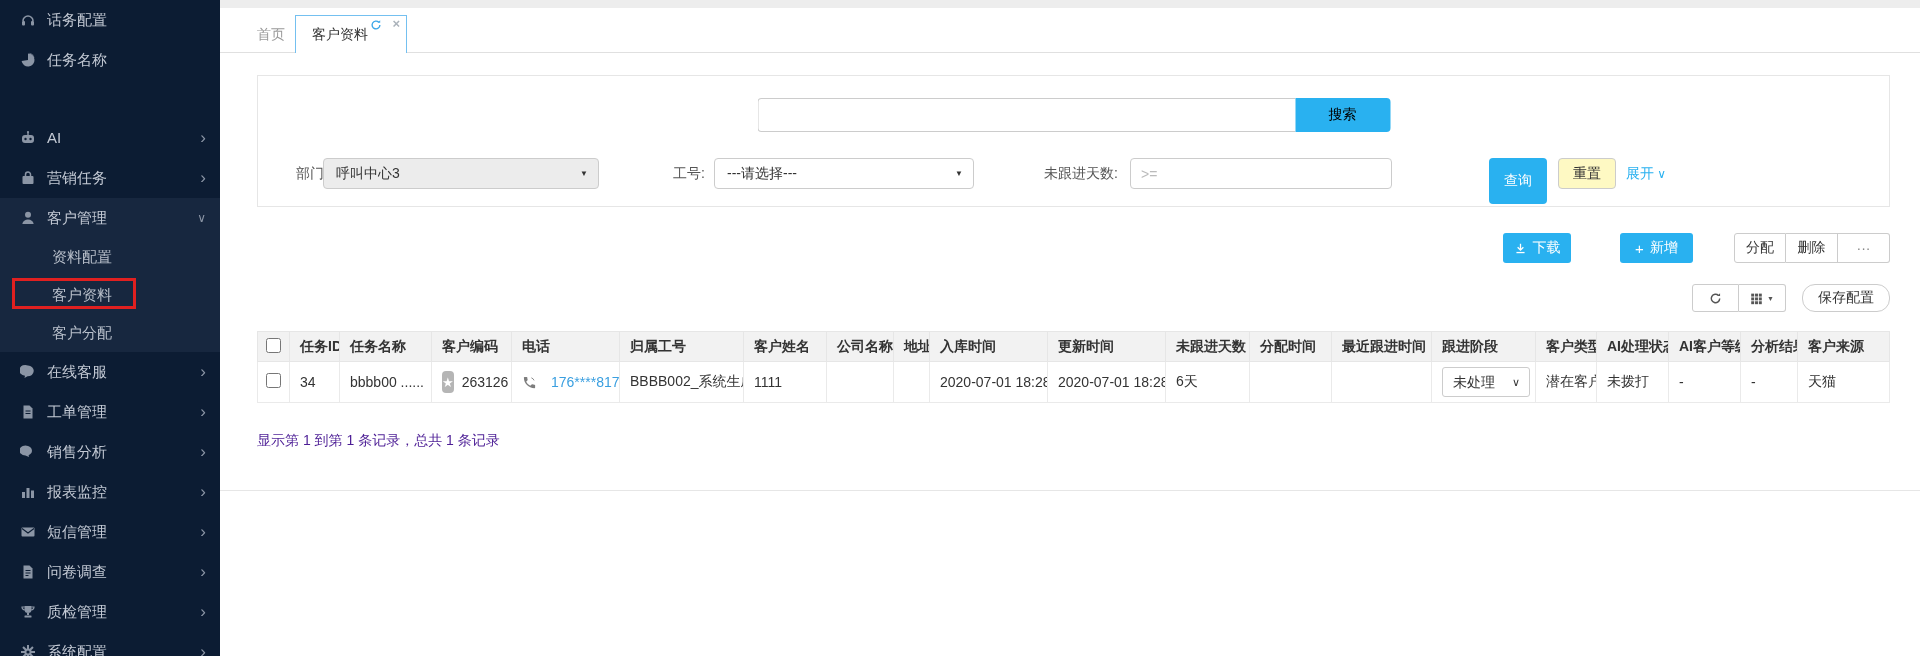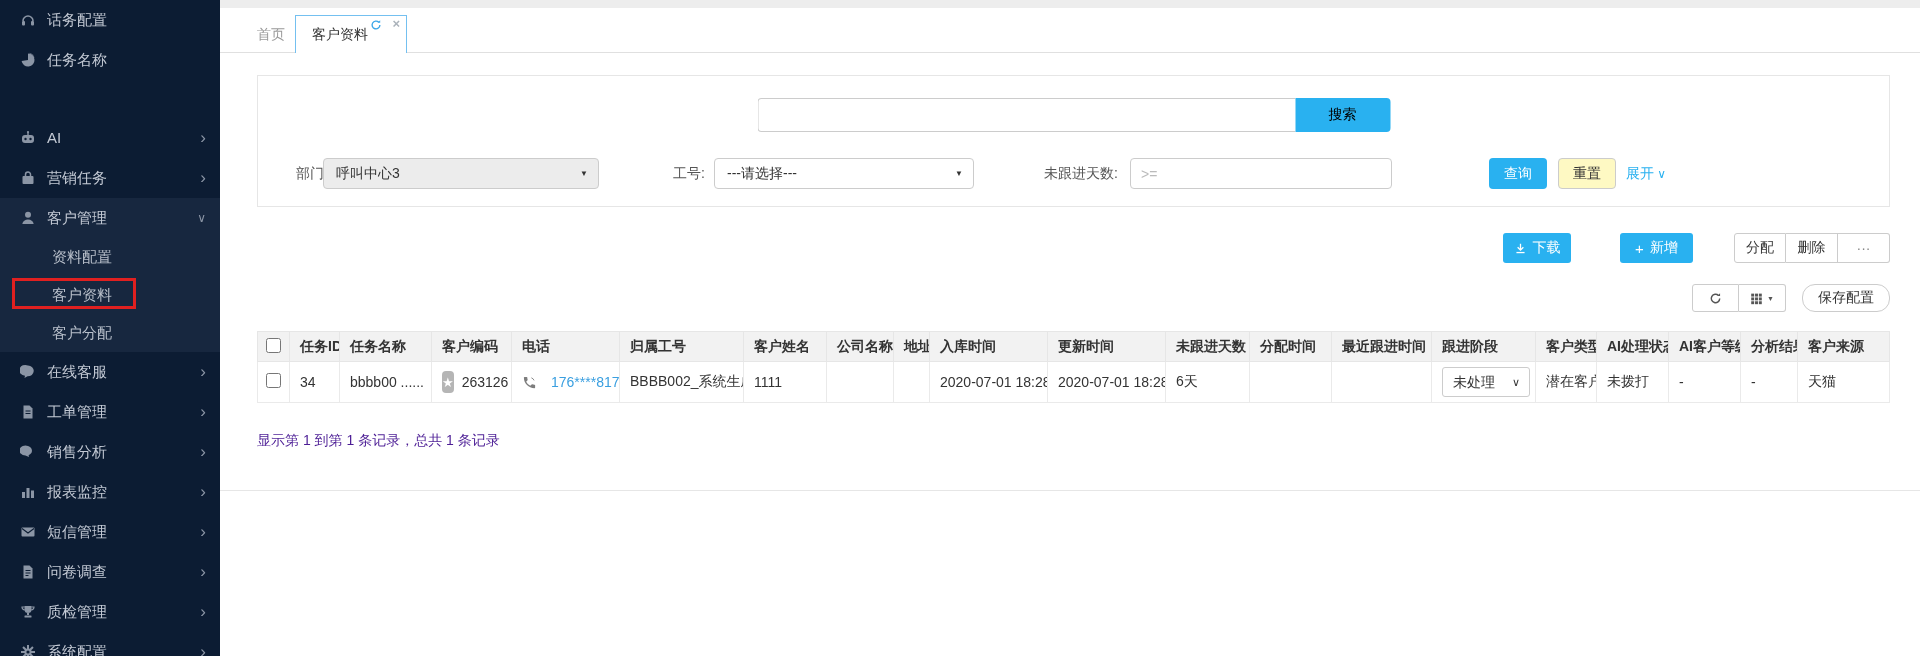--- a/index.html
+++ b/index.html
@@ -36,21 +36,21 @@
   .search-group { position:absolute; left:50%; transform:translateX(-50%); top:22px; height:34px; display:flex; }
   .search-input { width:538px; height:34px; border:1px solid #ccc; border-right:none; border-radius:4px 0 0 4px; padding:0 10px; font-size:14px; outline:none; }
   .search-btn { width:95px; height:34px; background:#29b1f0; color:#000000; border:none; border-radius:0 4px 4px 0; font-size:14px; cursor:pointer; }
   .f-label { position:absolute; top:82px; height:31px; line-height:31px; font-size:14px; color:#555; }
   .f-select { position:absolute; top:82px; height:31px; line-height:29px; border:1px solid #ccc; border-radius:4px; font-size:14px; color:#333; padding:0 24px 0 12px; cursor:pointer; }
   .f-select::after { content:"▼"; position:absolute; right:10px; top:0; font-size:8px; color:#333; }
   .sel-gray { background:#ececec; }
   .sel-white { background:#fff; }
   .f-input { position:absolute; top:82px; height:31px; border:1px solid #ccc; border-radius:4px; font-size:14px; padding:0 10px; outline:none; }
   .f-input::placeholder { color:#bbb; }
-  .btn-query { position:absolute; top:82px; left:1231px; width:58px; height:31px; background:#29b1f0; color:#fff; border:none; border-radius:4px; font-size:14px; cursor:pointer; }
+  .btn-query { position:absolute; top:82px; left:1231px; width:58px; height:46px; background:#29b1f0; color:#fff; border:none; border-radius:4px; font-size:14px; cursor:pointer; }
   .btn-reset { position:absolute; top:82px; left:1300px; width:58px; height:31px; background:#fef9c3; color:#333; border:1px solid #ccc; border-radius:4px; font-size:14px; cursor:pointer; }
   .link-expand { position:absolute; top:82px; left:1368px; height:31px; line-height:31px; color:#29b1f0; font-size:14px; cursor:pointer; }
   .link-expand::after { content:" ∨"; font-size:12px; }
 
   
   .toolbar1 { position:absolute; top:233px; right:30px; height:30px; display:flex; align-items:center;gap:32px; }
   .btn-blue { height:30px; background:#29b1f0; color:#fff; border:none; border-radius:3px; font-size:14px; cursor:pointer; display:inline-flex; align-items:center; justify-content:center; }
   .btn-download { width:68px; margin-right:17px; gap:6px; }
   .btn-download svg { width:13px; height:13px; }
   .btn-add { width:73px; margin-right:9px; gap:6px; }

